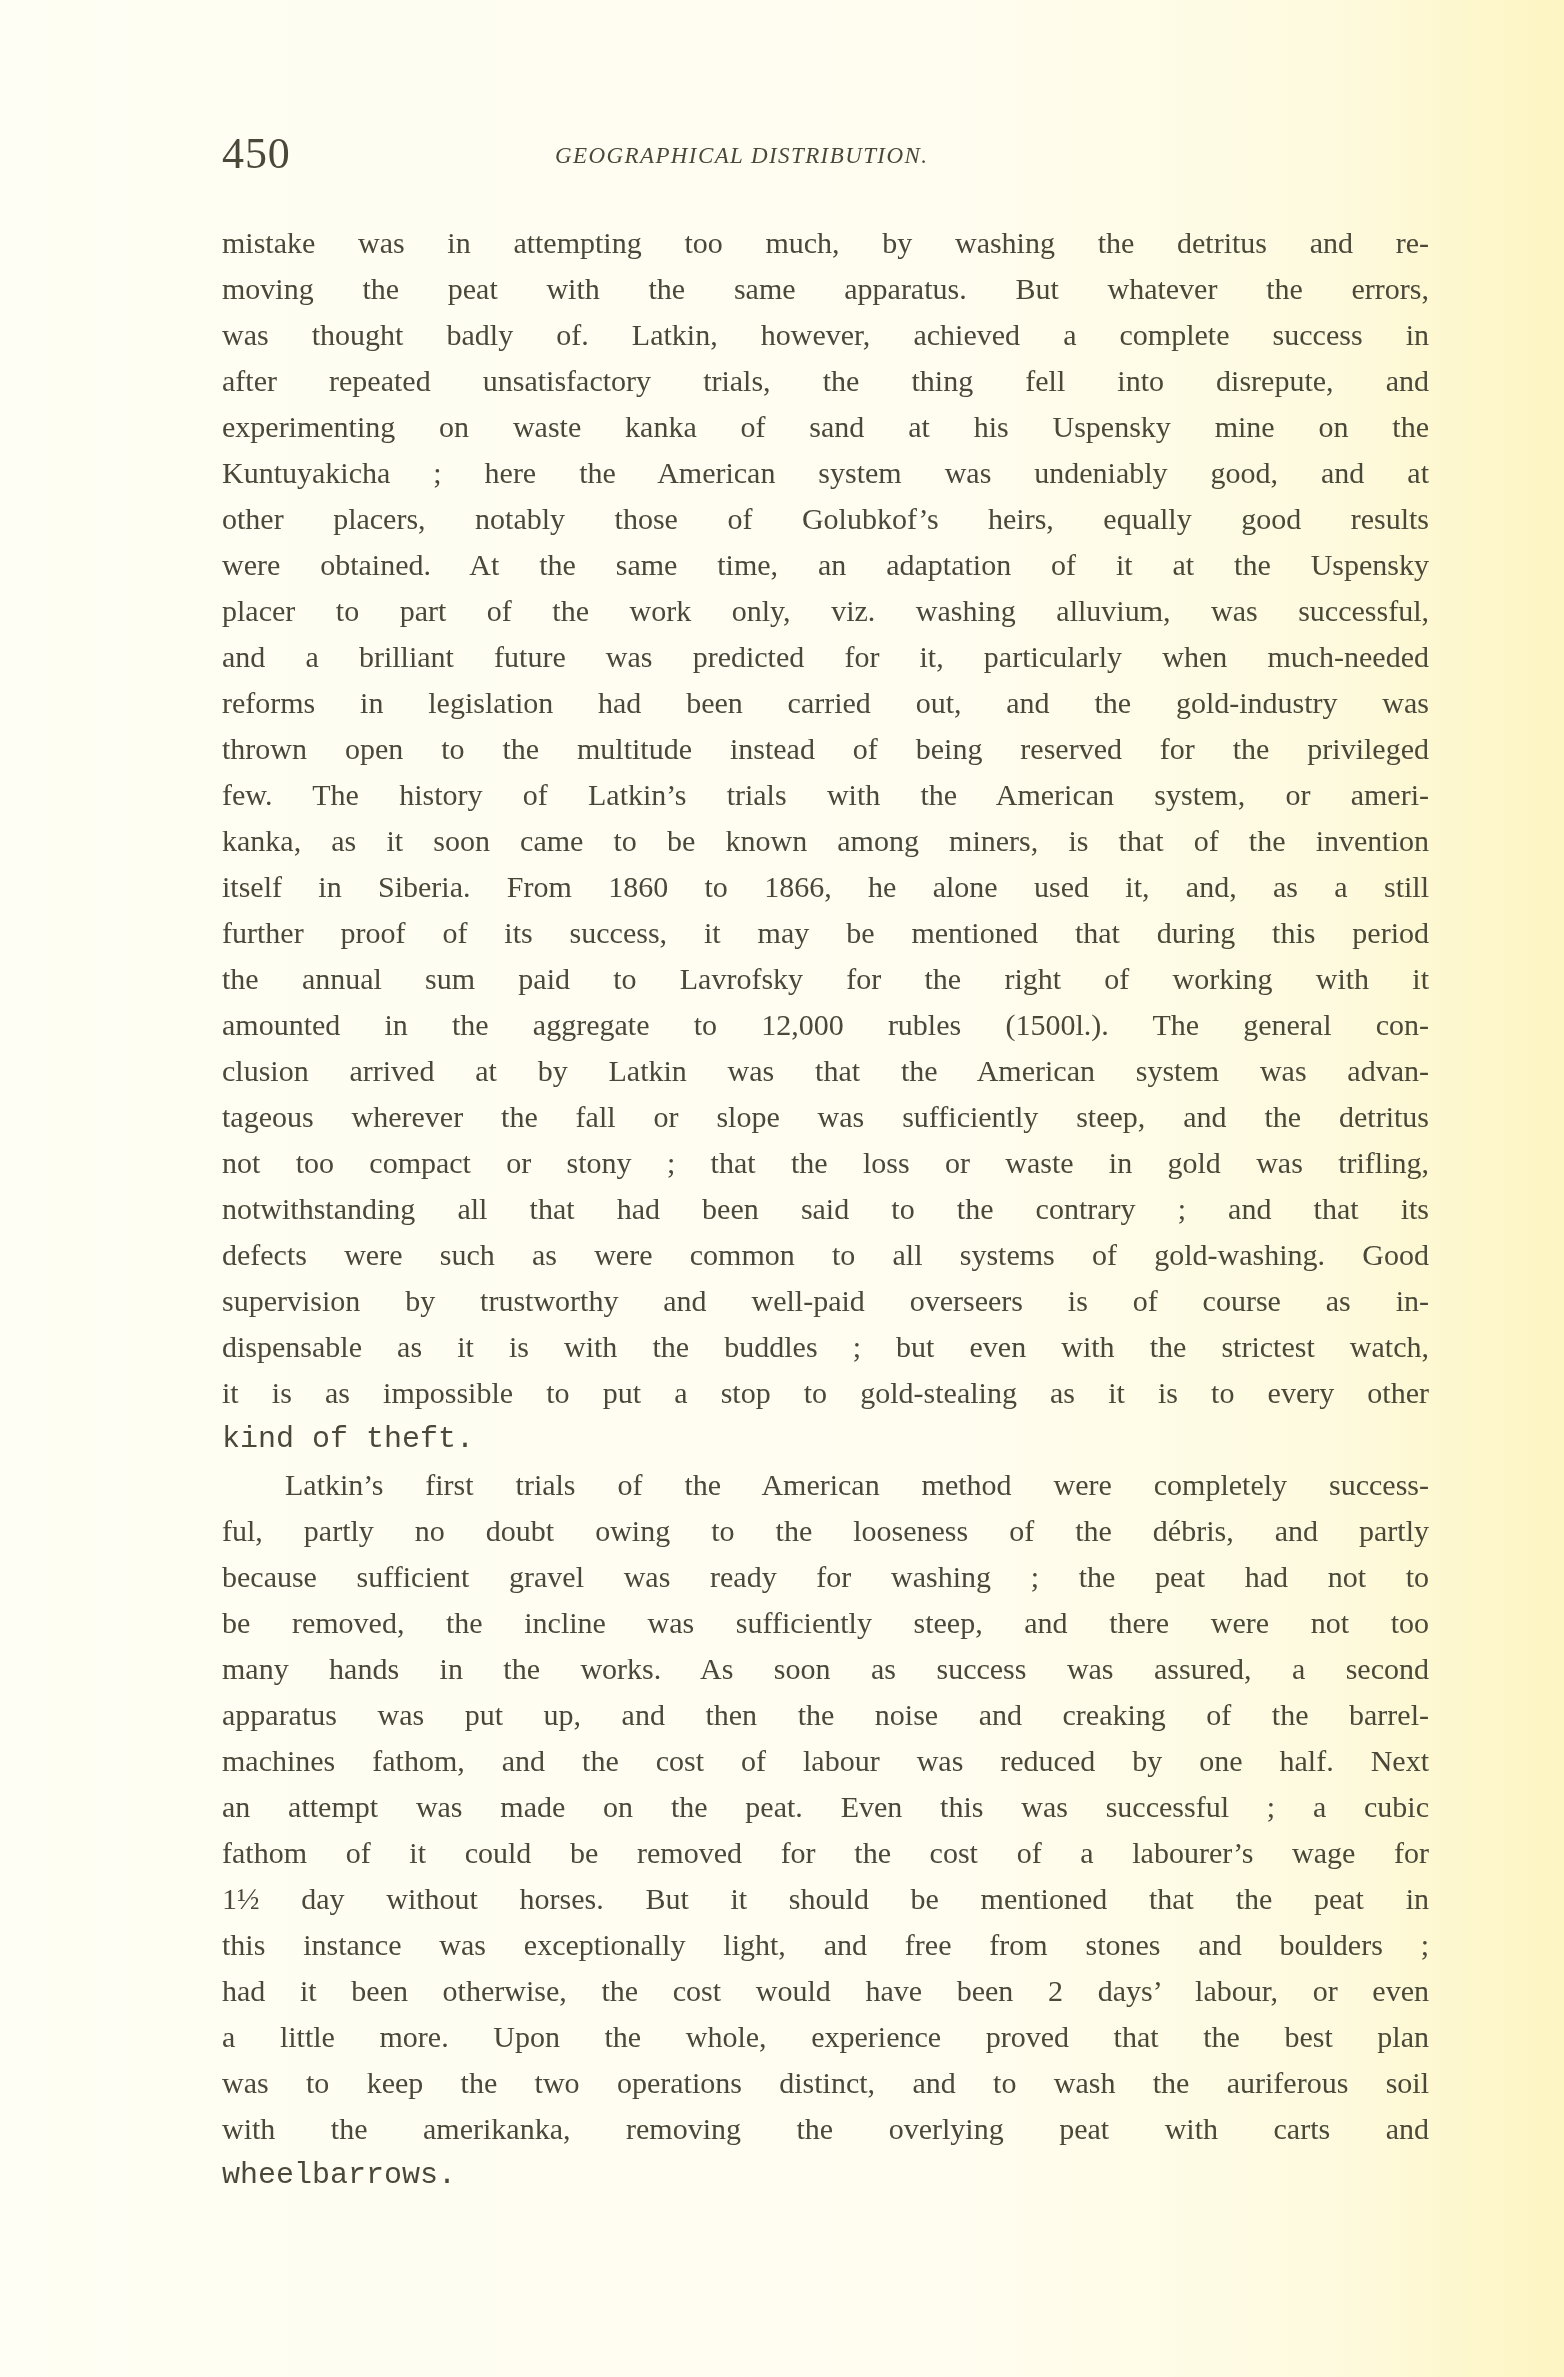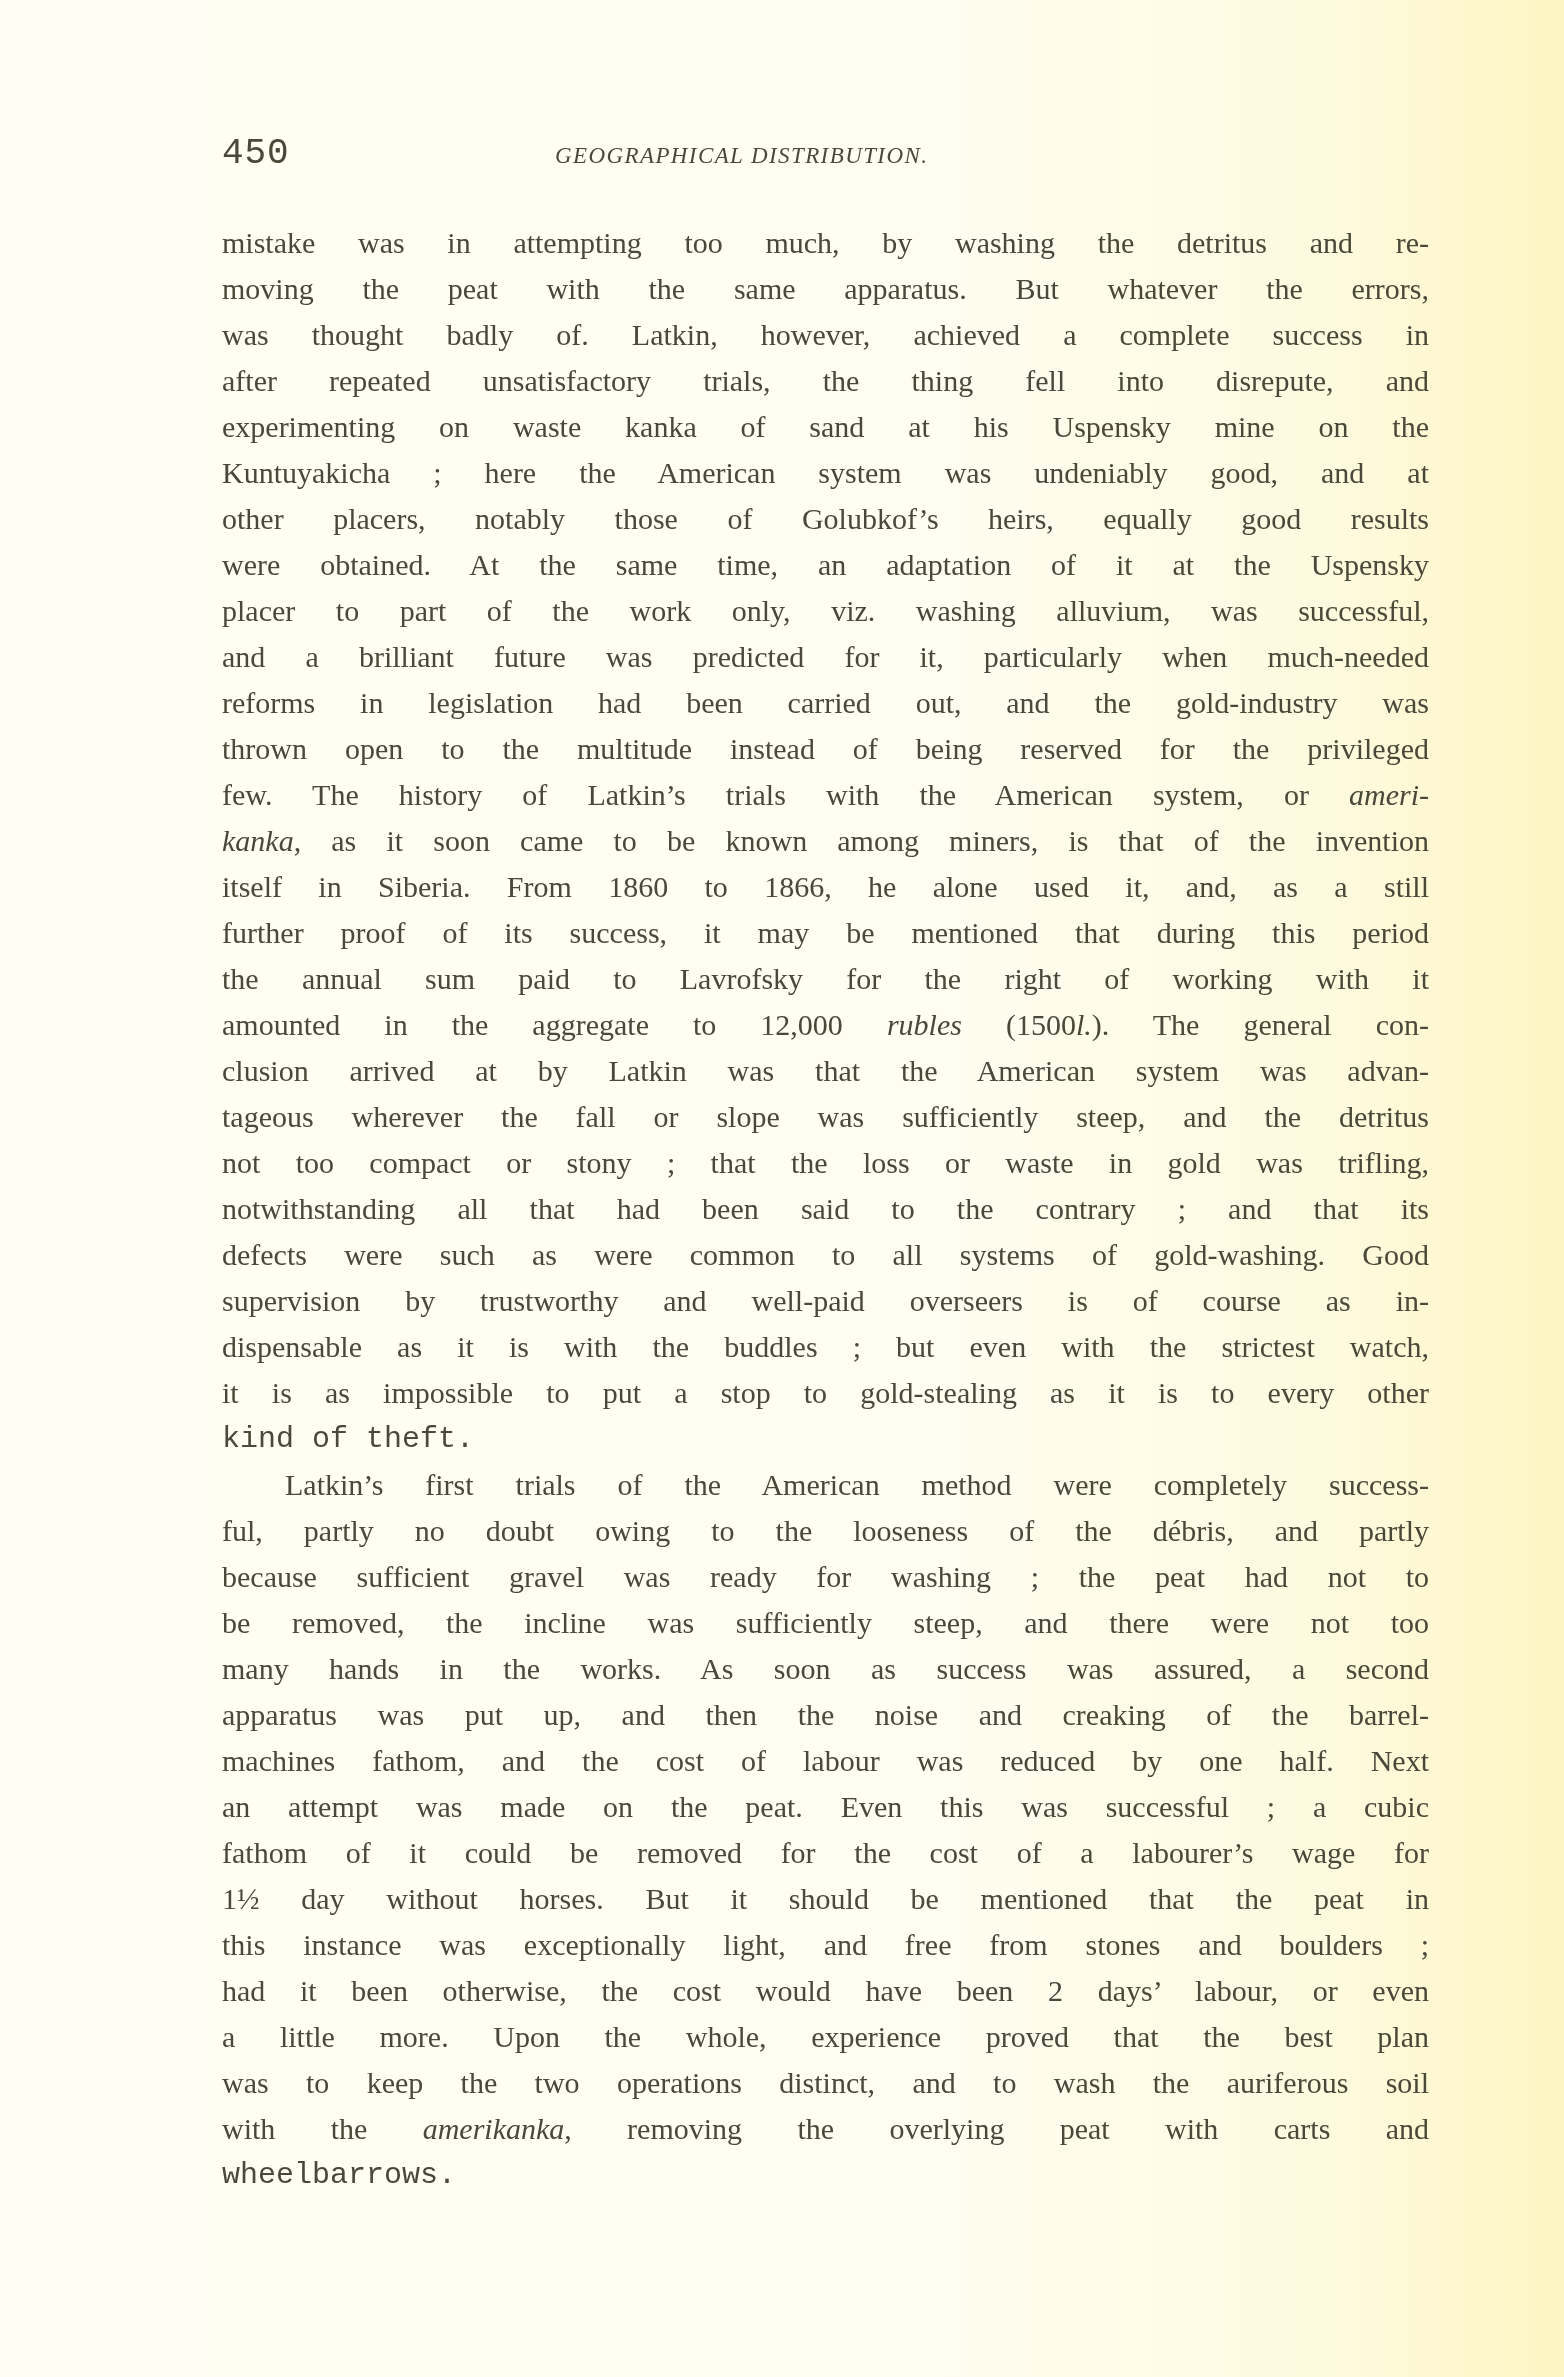--- a/index.html
+++ b/index.html
@@ -8,37 +8,37 @@
     background: linear-gradient(to right, #fffef4 0%, #fffdf0 60%, #fefadf 85%, #fdf5c2 100%);
     font-family: "Liberation Serif", "DejaVu Serif", serif;
     color: #4a4838;
     position: relative;
   }
   .page-header {
     position: absolute; left: 222px; top: 134px; width: 1207px; height: 39px;
   }
   .page-number {
     position: absolute; left: 0; top: 0;
-    font-size: 36px; line-height: 39px; letter-spacing: 0.9px; font-family: Liberation Mono, monospace;
+    font-size: 44px; line-height: 39px; letter-spacing: 0.9px;
   }
   .running-head {
     position: absolute; left: 333px; top: 3.6px;
     font-size: 23px; line-height: 36px; letter-spacing: 1.4px; font-style: italic;
   }
   .body-text {
     position: absolute; left: 222px; top: 220px; width: 1207px;
   }
   .line {
     display: block; height: 46px; line-height: 46px;
     font-size: 30px; white-space: nowrap;
     text-align: justify; text-align-last: justify;
   }
   .line.last { text-align-last: left; font-family: Liberation Mono, monospace; }
   .line.indent { padding-left: 63px; }
-  .line .it { font-style: italic; }
+  .line .it { }
 </style>
 </head>
 <body>
 
 <div class="page-header">
   <span class="page-number">450</span>
   <span class="running-head">GEOGRAPHICAL DISTRIBUTION.</span>
 </div>
 
 <div class="body-text" id="body-text">

